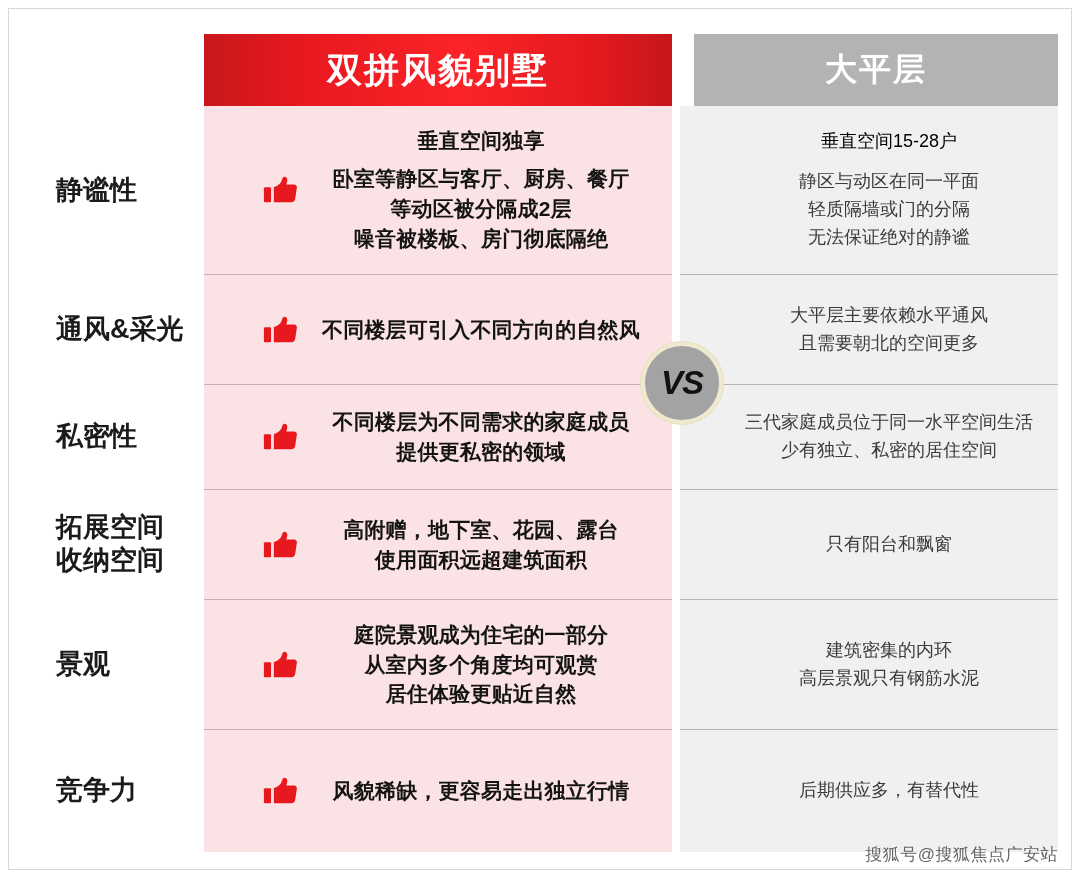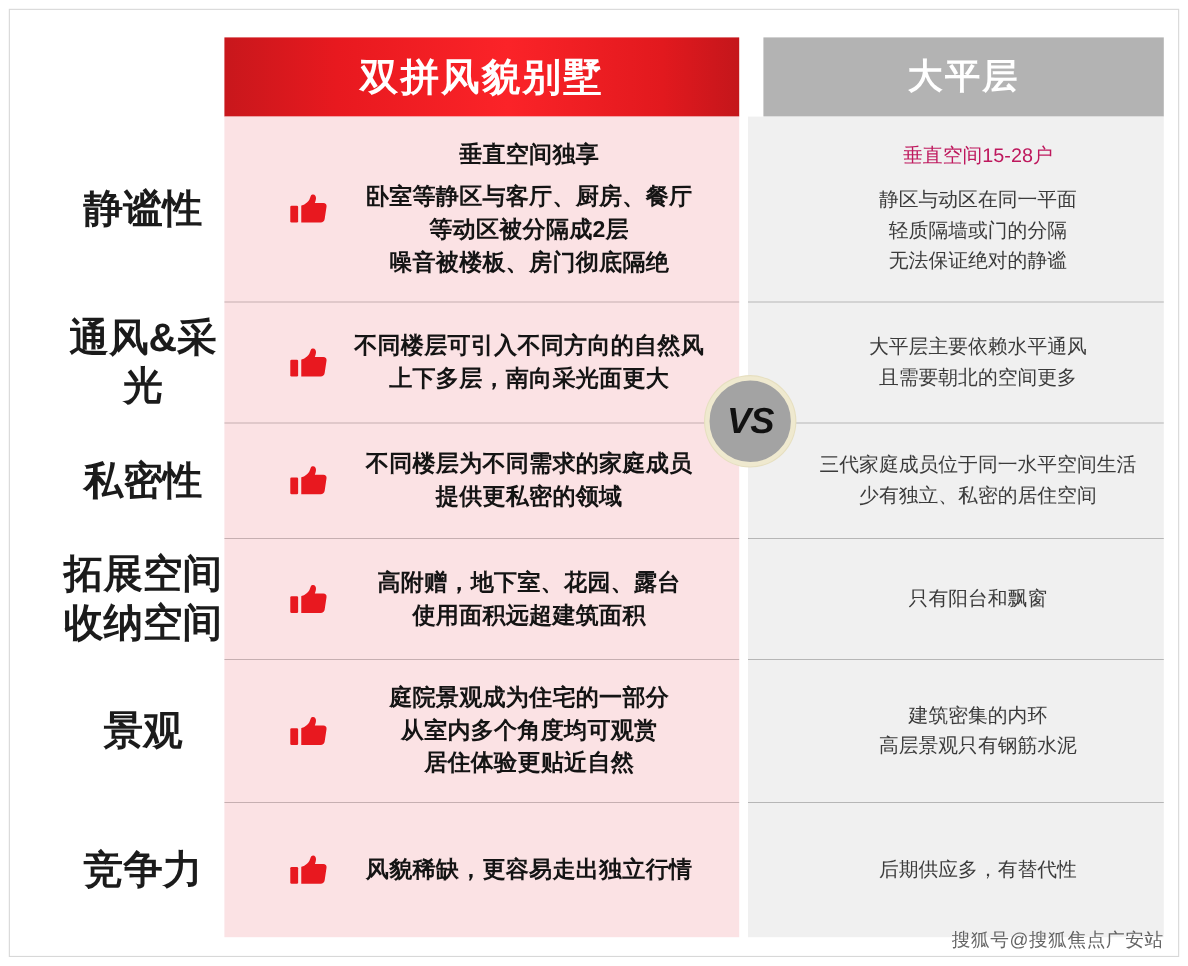--- a/index.html
+++ b/index.html
@@ -80,24 +80,24 @@
   #labels {
     position: absolute;
     left: 10px;
     top: 106px;
     width: 194px;
     height: 746px;
   }
   .label-cell {
     display: flex;
     align-items: center;
-    justify-content: center;
+    justify-content: flex-start;
     text-align: center;
     color: #1b1b1b;
-    font-size: 36px;
+    font-size: 27px;
     font-weight: bold;
     line-height: 1.22;
     box-sizing: border-box;
     margin-left: 46px;
   }
 
   
   .cell {
     position: relative;
     display: flex;
@@ -136,21 +136,21 @@
   .flat-text {
     width: 100%;
     text-align: center;
     color: #3b3b3b;
     font-size: 18px;
     line-height: 1.55;
   }
   .flat-text .lead {
     display: block;
     margin-bottom: 12px;
-    color: #be185d;
+    color: #000000;
   }
 
   
   .thumb {
     width: 38px;
     height: 38px;
     flex: 0 0 38px;
     margin-right: 4px;
     margin-left: 4px;
   }
@@ -257,21 +257,20 @@
         <div class="cell" style="height: 110px;">
           <div class="cell-inner">
             <div class="thumb">
               <svg viewBox="0 0 40 40" xmlns="http://www.w3.org/2000/svg" aria-hidden="true">
                 <rect x="2" y="17" width="7.5" height="16" rx="1.2" fill="#e8181f"></rect>
                 <path d="M12.5 33 L12.5 16.8 C12.5 16.8 17.8 15.6 20.2 11.2 C21.6 8.6 21.2 6.6 23.2 6.2 C25.4 5.8 26.8 7.6 26.6 10 C26.45 11.9 25.5 14.2 25.5 14.2 L33.6 14.2 C35.6 14.2 37 15.6 36.7 17.5 L34.9 29.6 C34.6 31.7 33.1 33 31.1 33 Z" fill="#e8181f"></path>
               </svg>
             </div>
             <div class="villa-text">
               <div>不同楼层可引入不同方向的自然风</div>
-              <div>上下多层，南向采光面更大</div>
             </div>
           </div>
         </div>
         <div class="cell" style="height: 105px;">
           <div class="cell-inner">
             <div class="thumb">
               <svg viewBox="0 0 40 40" xmlns="http://www.w3.org/2000/svg" aria-hidden="true">
                 <rect x="2" y="17" width="7.5" height="16" rx="1.2" fill="#e8181f"></rect>
                 <path d="M12.5 33 L12.5 16.8 C12.5 16.8 17.8 15.6 20.2 11.2 C21.6 8.6 21.2 6.6 23.2 6.2 C25.4 5.8 26.8 7.6 26.6 10 C26.45 11.9 25.5 14.2 25.5 14.2 L33.6 14.2 C35.6 14.2 37 15.6 36.7 17.5 L34.9 29.6 C34.6 31.7 33.1 33 31.1 33 Z" fill="#e8181f"></path>
               </svg>

